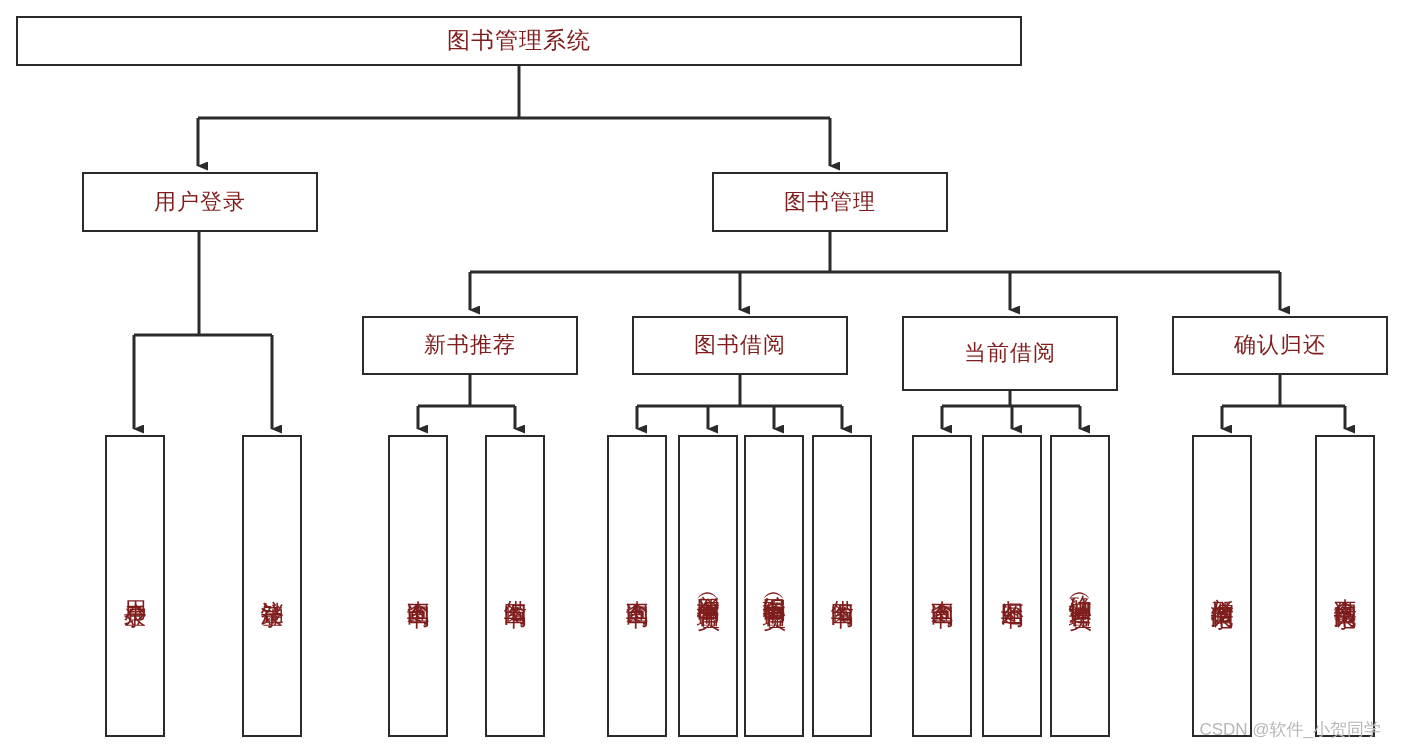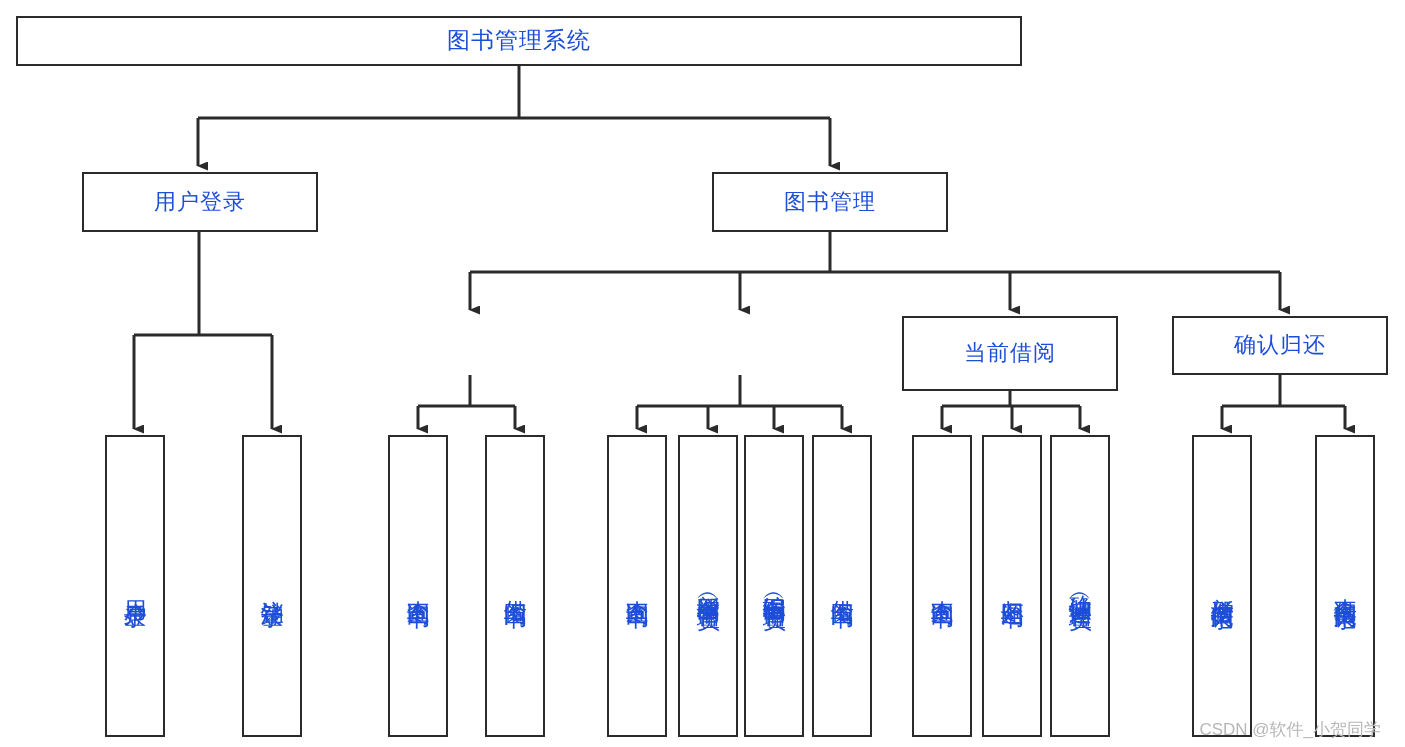--- a/index.html
+++ b/index.html
@@ -25,21 +25,21 @@
     height: 747px;
   }
   .node {
     position: absolute;
     box-sizing: border-box;
     border: 2px solid #2b2b2b;
     background: #ffffff;
     display: flex;
     align-items: center;
     justify-content: center;
-    color: #1d4ed8;
+    color: #7f1d1d;
     z-index: 2;
   }
   .node-label {
     font-size: 22px;
     line-height: 1.1;
     letter-spacing: 1px;
     white-space: nowrap;
   }
   .node.root .node-label { font-size: 23px; }
   .node.vertical {
@@ -139,20 +139,26 @@
     <span class="node-label">图书管理系统</span>
   </div>
 
   <div class="node" style="left:82px; top:172px; width:236px; height:60px;">
     <span class="node-label">用户登录</span>
   </div>
   <div class="node" style="left:712px; top:172px; width:236px; height:60px;align-items:center;">
     <span class="node-label">图书管理</span>
   </div>
 
+  <div class="node" style="left:362px; top:316px; width:216px; height:59px;">
+    <span class="node-label">新书推荐</span>
+  </div>
+  <div class="node" style="left:632px; top:316px; width:216px; height:59px;">
+    <span class="node-label">图书借阅</span>
+  </div>
   <div class="node" style="left:902px; top:316px; width:216px; height:75px;">
     <span class="node-label">当前借阅</span>
   </div>
   <div class="node" style="left:1172px; top:316px; width:216px; height:59px;">
     <span class="node-label">确认归还</span>
   </div>
 
   <div class="node vertical" style="left:105px; top:435px; width:60px; height:302px;">
     <span class="node-label">用户登录</span>
   </div>

